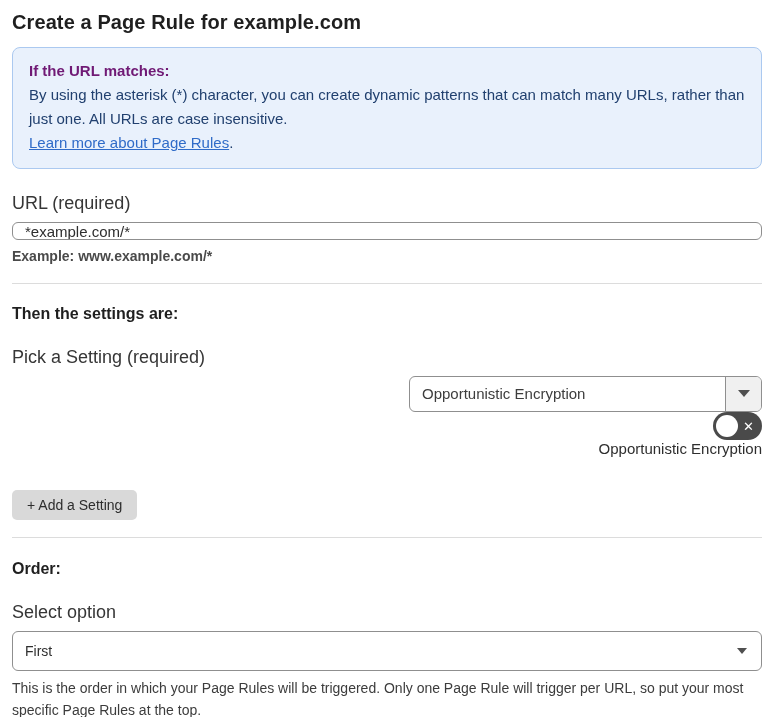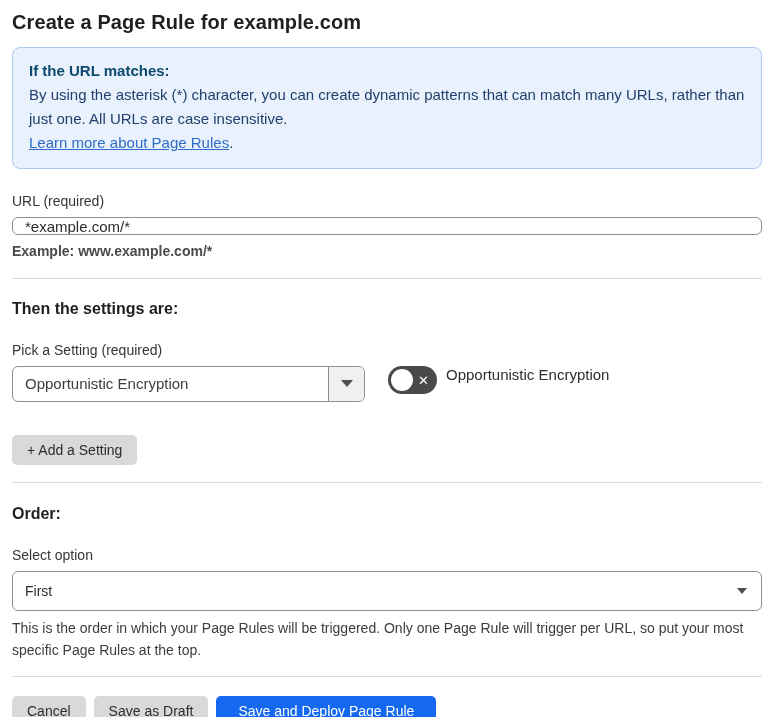--- a/index.html
+++ b/index.html
@@ -22,30 +22,30 @@
   .info-box {
     background: #e9f1fc;
     border: 1px solid #abc9f0;
     border-radius: 8px;
     padding: 11px 16px 13px 16px;
     color: #1e3a6d;
     font-size: 15px;
     line-height: 24px;
     margin-bottom: 24px;
   }
-  .info-heading { font-weight: bold; color: #0c4a6e; }
+  .info-heading { font-weight: bold; color: #701a75; }
   .info-body { color: #21406f; }
   .info-link {
     color: #2f6bc8;
     text-decoration: underline;
     cursor: pointer;
   }
   .info-link-suffix { color: #21406f; }
   .field-label {
-    font-size: 14px;
+    font-size: 18px;
     color: #363636;
     margin-bottom: 8px;
   }
   .text-input {
     width: 100%;
     height: 18px;
     border: 1px solid #8f8f8f;
     border-radius: 6px;
     padding: 0 12px;
     font-family: "Liberation Sans", "DejaVu Sans", sans-serif;
@@ -69,22 +69,23 @@
   .divider-2 { margin: 17px 0 22px 0; }
   .divider-3 { margin: 15px 0 19px 0; }
   .section-heading {
     font-size: 16px;
     font-weight: bold;
     color: #1f1f1f;
     margin-bottom: 24px;
   }
   .setting-row {
     display: flex;
-    align-items: flex-start;
+    align-items: flex-end;
     margin-bottom: 33px;
+    flex-direction: column;
   }
   .select-box {
     display: flex;
     align-items: stretch;
     border: 1px solid #8f8f8f;
     border-radius: 6px;
     background: #ffffff;
     height: 36px;
     overflow: hidden;
     cursor: pointer;

